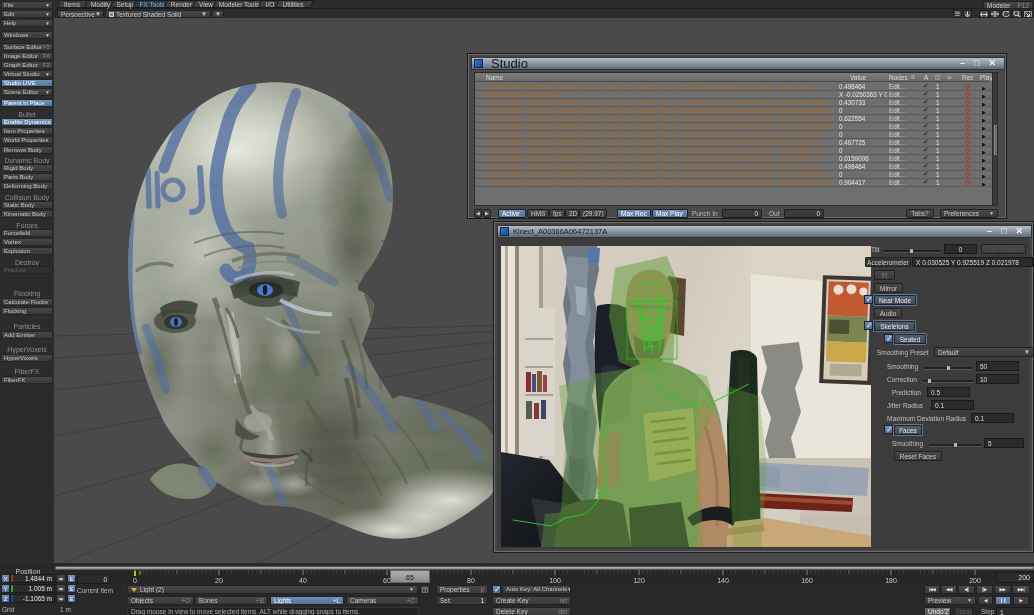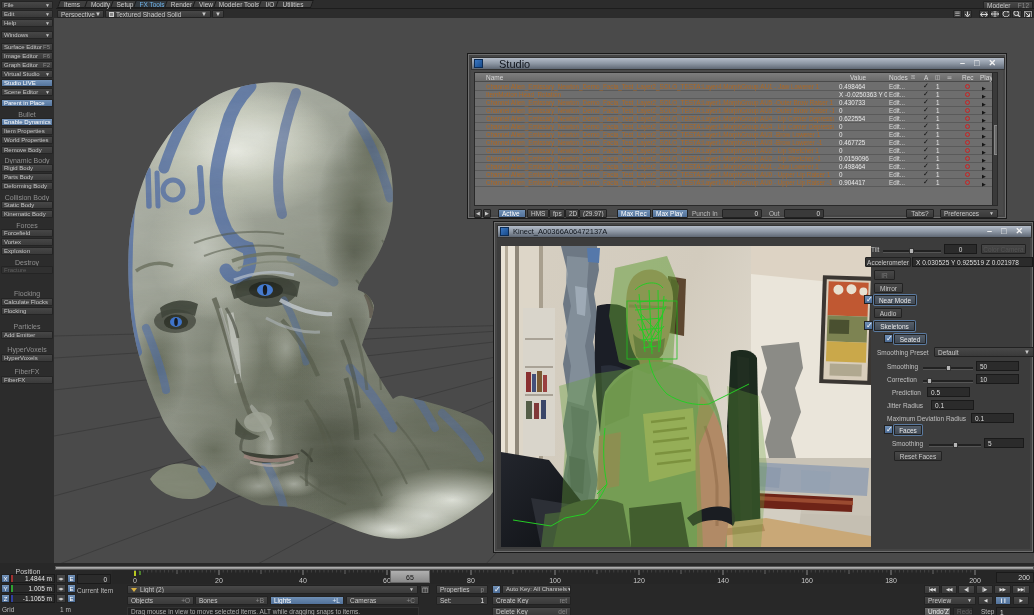--- a/index.html
+++ b/index.html
@@ -368,21 +368,21 @@
   <div class="hdr" style="top:346px;">HyperVoxels</div>
   <div class="sb" style="top:354px;">HyperVoxels</div>
   <div class="hdr" style="top:368px;">FiberFX</div>
   <div class="sb" style="top:376px;">FiberFX</div>
 </div>
 
 <div class="abs" id="studio" style="left:467px;top:53px;width:540px;height:166px;background:#4a4a4a;border:1px solid #1a1a1a;box-shadow:inset 0 0 0 1px #6e6e6e, inset 0 0 0 3px #454545;">
 
   <div class="abs" style="left:3px;top:3px;width:534px;height:13px;background:linear-gradient(#b4bcc8,#8d97a4 50%,#5f6874);border:1px solid #333;display:flex;align-items:center;">
     <span style="display:inline-block;width:9px;height:9px;margin-left:2px;background:linear-gradient(135deg,#3a77c2,#174a8a);border:1px solid #0c2c55;"></span>
-    <span style="color:#10151c;font-size:11px;margin-left:16px;">Studio</span>
+    <span style="color:#10151c;font-size:13px;margin-left:8px;">Studio</span>
     <span class="wctl" style="margin-left:auto;">–</span>
     <span class="wctl">□</span>
     <span class="wctl" style="margin-right:8px;">✕</span>
   </div>
 
   <div class="abs" style="left:6px;top:18px;width:524px;height:134px;background:#6e6e6e;border:1px solid #2a2a2a;overflow:hidden;">
 
     <div class="abs" style="left:0;top:0;width:524px;height:9px;background:linear-gradient(#7e7e7e,#6a6a6a);border-bottom:1px solid #4a4a4a;color:#d8d8d8;font-size:6.5px;">
       <span class="abs" style="left:11px;top:1px;">Name</span>
       <span class="abs" style="left:375px;top:1px;">Value</span>

